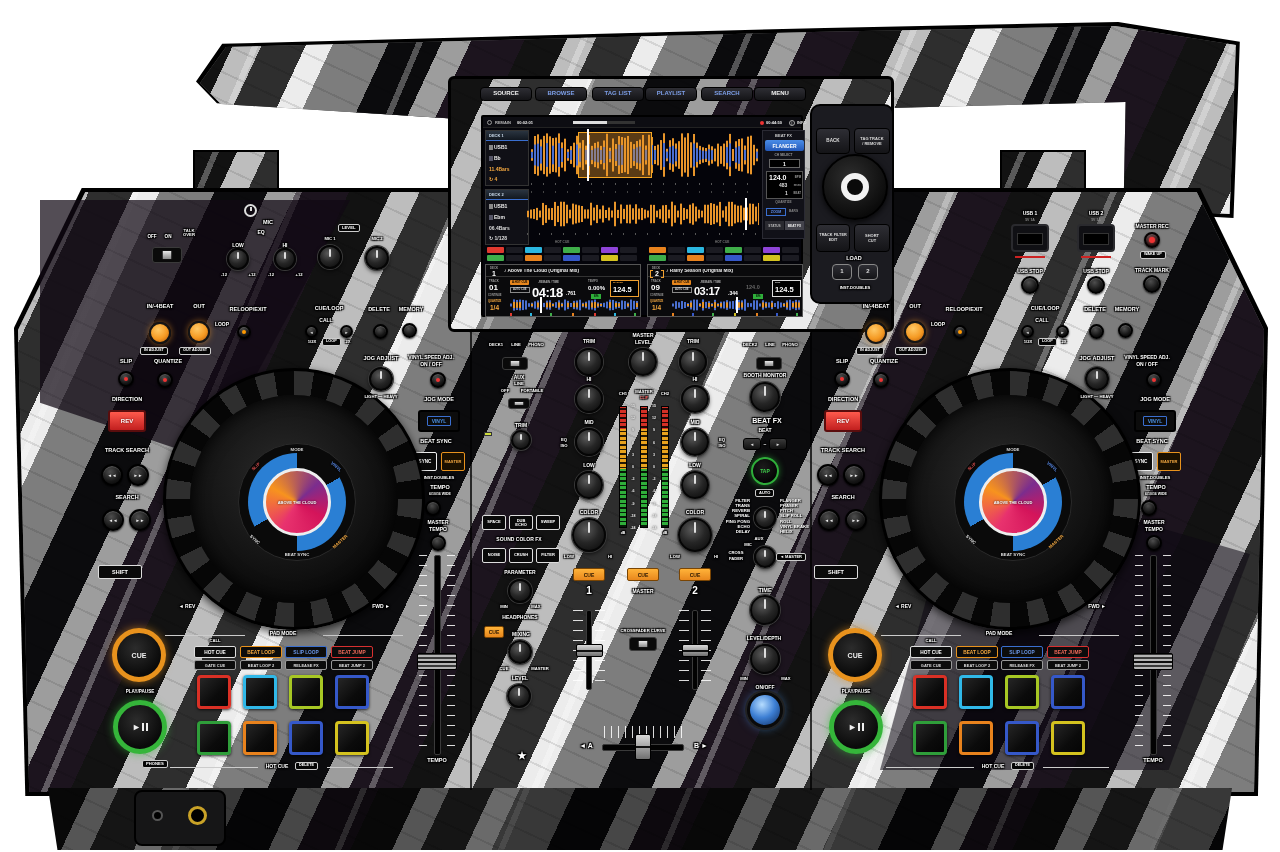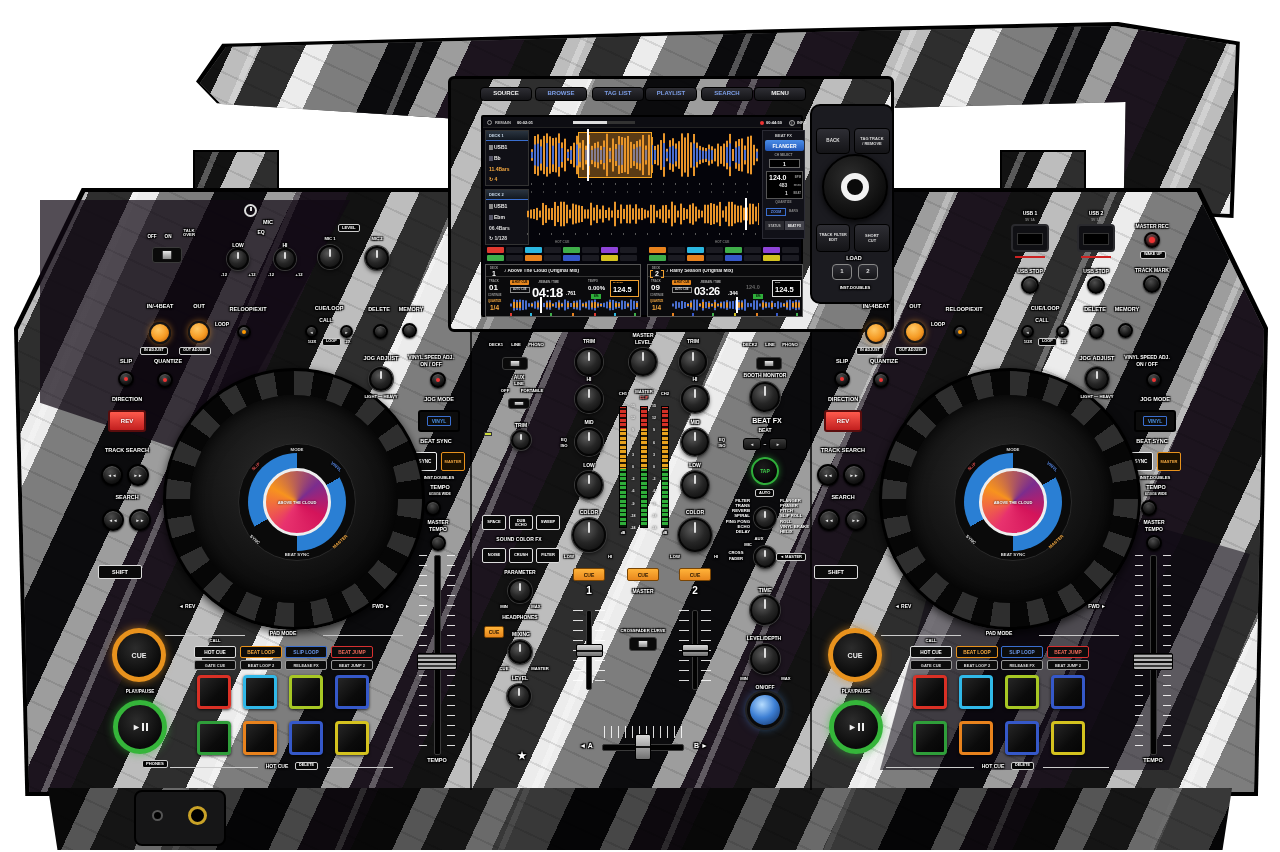--- a/index.html
+++ b/index.html
@@ -532,21 +532,21 @@
       <span style="position:absolute;left:13px;top:5px;width:3px;height:8px;border-right:1.5px solid #f0a030;border-top:1.5px solid #f0a030;border-bottom:1.5px solid #f0a030;z-index:7"></span>
       <span class="scr-lbl" style="left:18px;top:4px;font-size:4.8px;color:#eee;max-width:134px;overflow:hidden;text-overflow:ellipsis">♪ Rainy Season (Original Mix)</span>
       <span class="scr-lbl" style="left:3px;top:15px;font-size:2.8px;color:#999">TRACK</span>
       <span class="scr-lbl" style="left:3px;top:19px;font-size:8px;color:#fff">09</span>
       <span class="scr-lbl" style="left:2px;top:30px;font-size:2.6px;color:#999">CONTINUE</span>
       <span class="scr-lbl" style="left:2px;top:36px;font-size:2.6px;color:#f5a940">QUANTIZE</span>
       <span class="scr-lbl" style="left:4px;top:40px;font-size:6.5px;color:#f5a940">1/4</span>
       <span class="scr-lbl" style="left:24px;top:15px;font-size:2.8px;color:#000;background:#e8871d;padding:1px 2px;border-radius:1px">A.HOT CUE</span>
       <span class="scr-lbl" style="left:52px;top:16px;font-size:2.8px;color:#aaa">-REMAIN / TIME</span>
       <span class="scr-lbl" style="left:24px;top:22px;font-size:2.6px;color:#ddd;border:1px solid #888;padding:0.5px 2px">AUTO CUE</span>
-      <span class="scr-lbl" style="left:46px;top:21px;font-size:11px;color:#fff;letter-spacing:-0.5px">03:26</span>
+      <span class="scr-lbl" style="left:46px;top:21px;font-size:11px;color:#fff;letter-spacing:-0.5px">03:17</span>
       <span class="scr-lbl" style="left:80px;top:26px;font-size:5px;color:#fff">.344</span>
       <span class="scr-lbl" style="left:98px;top:20px;font-size:5.5px;color:#666">124.0</span>
       <span class="scr-lbl" style="left:105px;top:29px;font-size:3px;color:#000;background:#2fae3a;padding:1px 3px">6%</span>
       <div style="position:absolute;left:124px;top:15px;width:29px;height:17px;border:1.5px solid #ddd;background:#000">
         <span class="scr-lbl" style="left:2px;top:1px;font-size:2.4px;color:#ccc">BPM</span>
         <span class="scr-lbl" style="left:2px;top:5px;font-size:7.5px;color:#fff">124.5</span>
       </div>
       <div class="wavegen" style="left:24px;top:34px;width:128px;height:12px">
         <div style="position:absolute;left:64px;top:-2px;width:1.5px;height:16px;background:#fff;z-index:9"></div>
       <svg width="128" height="12">

